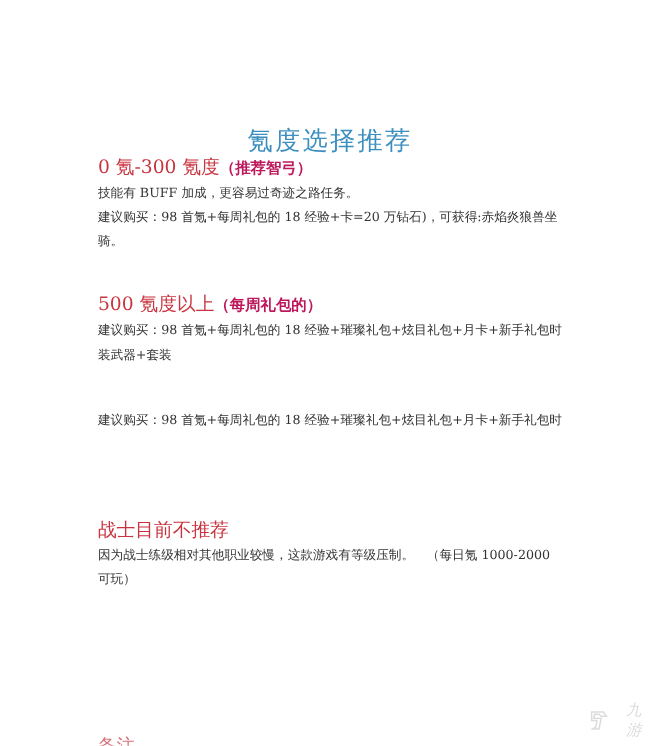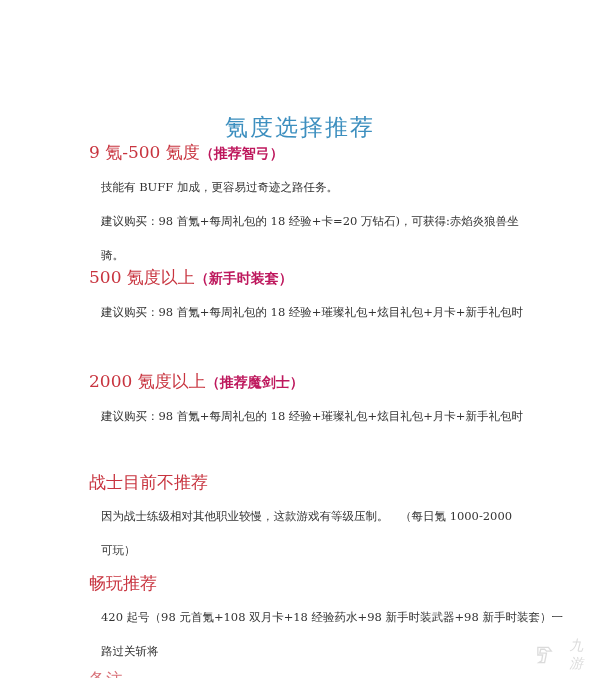--- a/index.html
+++ b/index.html
@@ -51,21 +51,21 @@
     }
     .heading .sub {
       color: #be185d;
       font-weight: bold;
       font-size: 14px;
     }
     .body-line {
       font-size: 11.5px;
       line-height: 22px;
       color: #333;
-      margin: 12px;
+      margin: 0;
       white-space: nowrap;
     }
     .sec1 { top: 141px; }
     .sec2 { top: 266px; }
     .sec3 { top: 370px; }
     .sec4 { top: 471px; }
     .sec5 { top: 572px; }
     .sec6 { top: 668px; }
     .partial-heading {
       font-size: 17px;
@@ -93,47 +93,42 @@
     }
   </style>
 </head>
 <body>
 
 <div class="page">
 
   <h1 class="title">氪度选择推荐</h1>
 
   <div class="section sec1">
-    <p class="heading"><span>9 氪-500 氪度</span><span class="sub">（推荐智弓）</span></p>
+    <p class="heading"><span>0 氪-300 氪度</span><span class="sub">（推荐智弓）</span></p>
     <p class="body-line">技能有 BUFF 加成，更容易过奇迹之路任务。</p>
     <p class="body-line">建议购买：98 首氪+每周礼包的 18 经验+卡=20 万钻石)，可获得:赤焰炎狼兽坐</p>
     <p class="body-line">骑。</p>
   </div>
 
   <div class="section sec2">
-    <p class="heading"><span>500 氪度以上</span><span class="sub">（新手时装套）</span></p>
+    <p class="heading"><span>500 氪度以上</span><span class="sub">（每周礼包的）</span></p>
     <p class="body-line">建议购买：98 首氪+每周礼包的 18 经验+璀璨礼包+炫目礼包+月卡+新手礼包时</p>
+    <p class="body-line">装武器+套装</p>
   </div>
 
   <div class="section sec3">
-    <p class="heading"><span>2000 氪度以上</span><span class="sub">（推荐魔剑士）</span></p>
     <p class="body-line">建议购买：98 首氪+每周礼包的 18 经验+璀璨礼包+炫目礼包+月卡+新手礼包时</p>
   </div>
 
   <div class="section sec4">
     <p class="heading"><span>战士目前不推荐</span></p>
     <p class="body-line">因为战士练级相对其他职业较慢，这款游戏有等级压制。　（每日氪 1000-2000</p>
     <p class="body-line">可玩）</p>
   </div>
 
-  <div class="section sec5">
-    <p class="heading"><span>畅玩推荐</span></p>
-    <p class="body-line">420 起号（98 元首氪+108 双月卡+18 经验药水+98 新手时装武器+98 新手时装套）一</p>
-    <p class="body-line">路过关斩将</p>
-  </div>
 
   <div class="section sec6">
     <p class="partial-heading" style="margin:0;">备注</p>
   </div>
 
   <div class="watermark">
     <svg width="22" height="22" viewBox="0 0 22 22">
       <path d="M4 3 L15 3 L18 7 L13 7 L11 5 L7 5 L6 9 L13 9 L11 19 L5 19 L8 17 L9 11 L4 11 Z" fill="none" stroke="#9a9a9a" stroke-width="1.4"></path>
     </svg>
     <span class="logo-text">九游</span>

